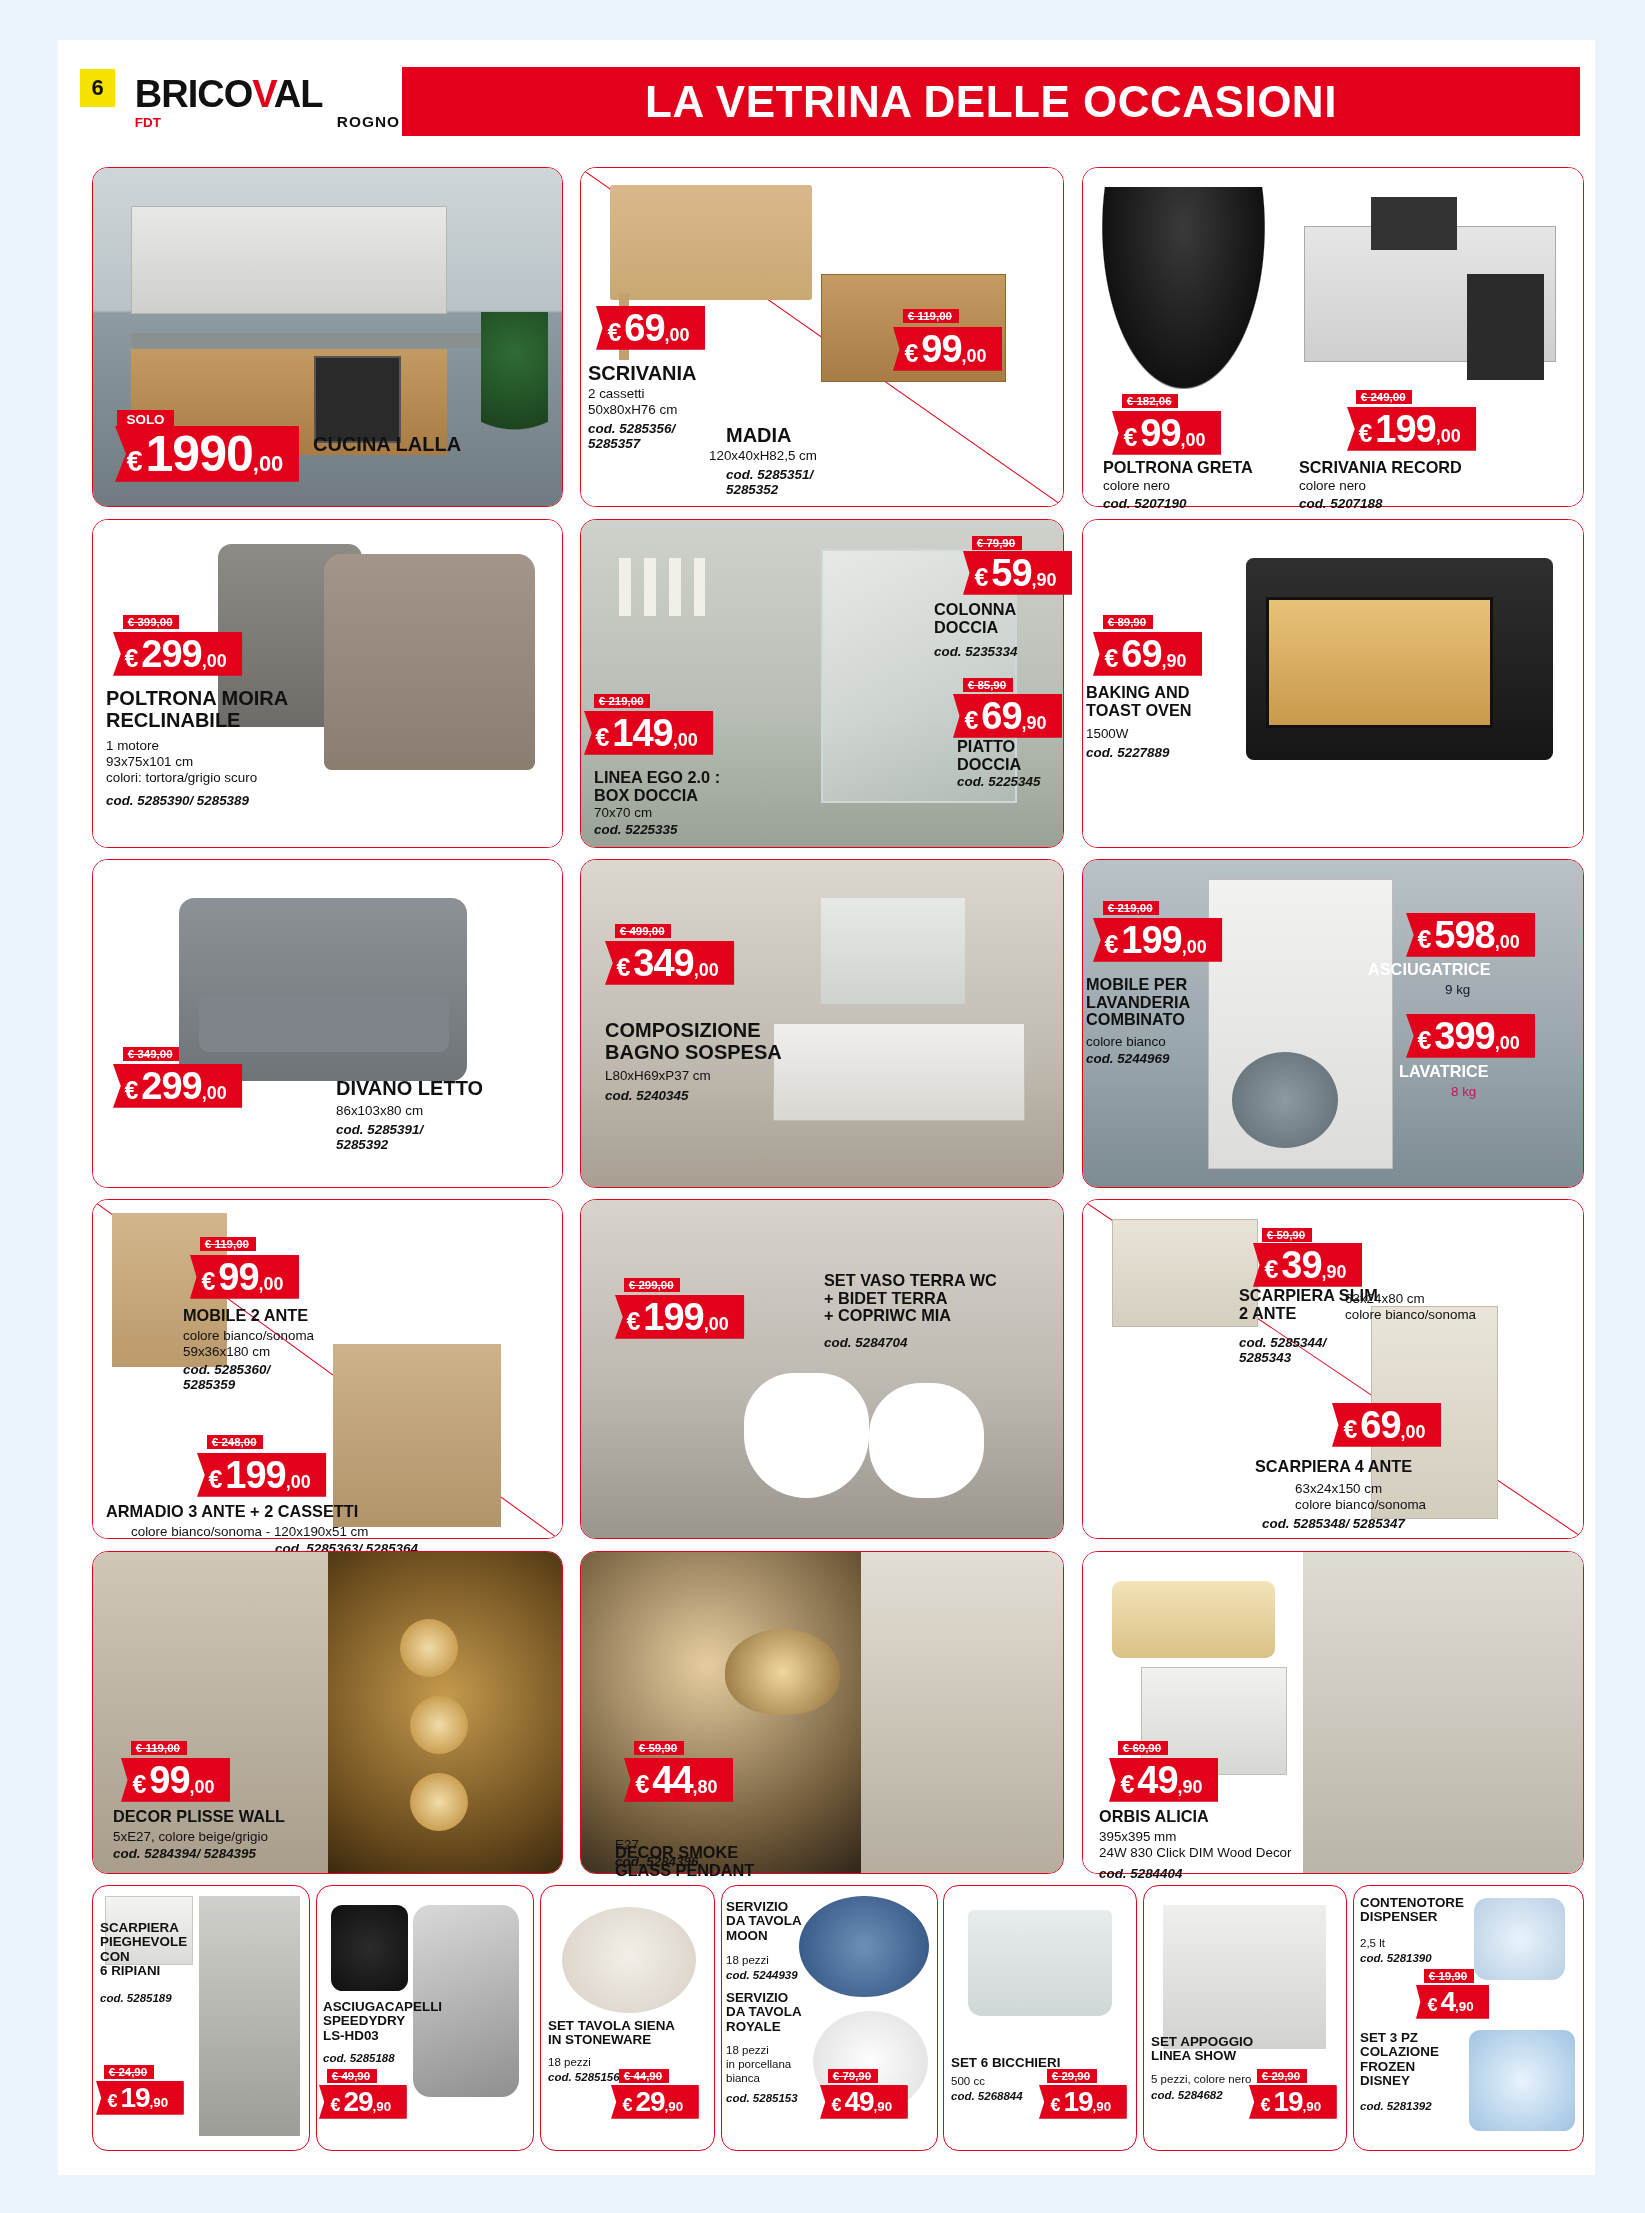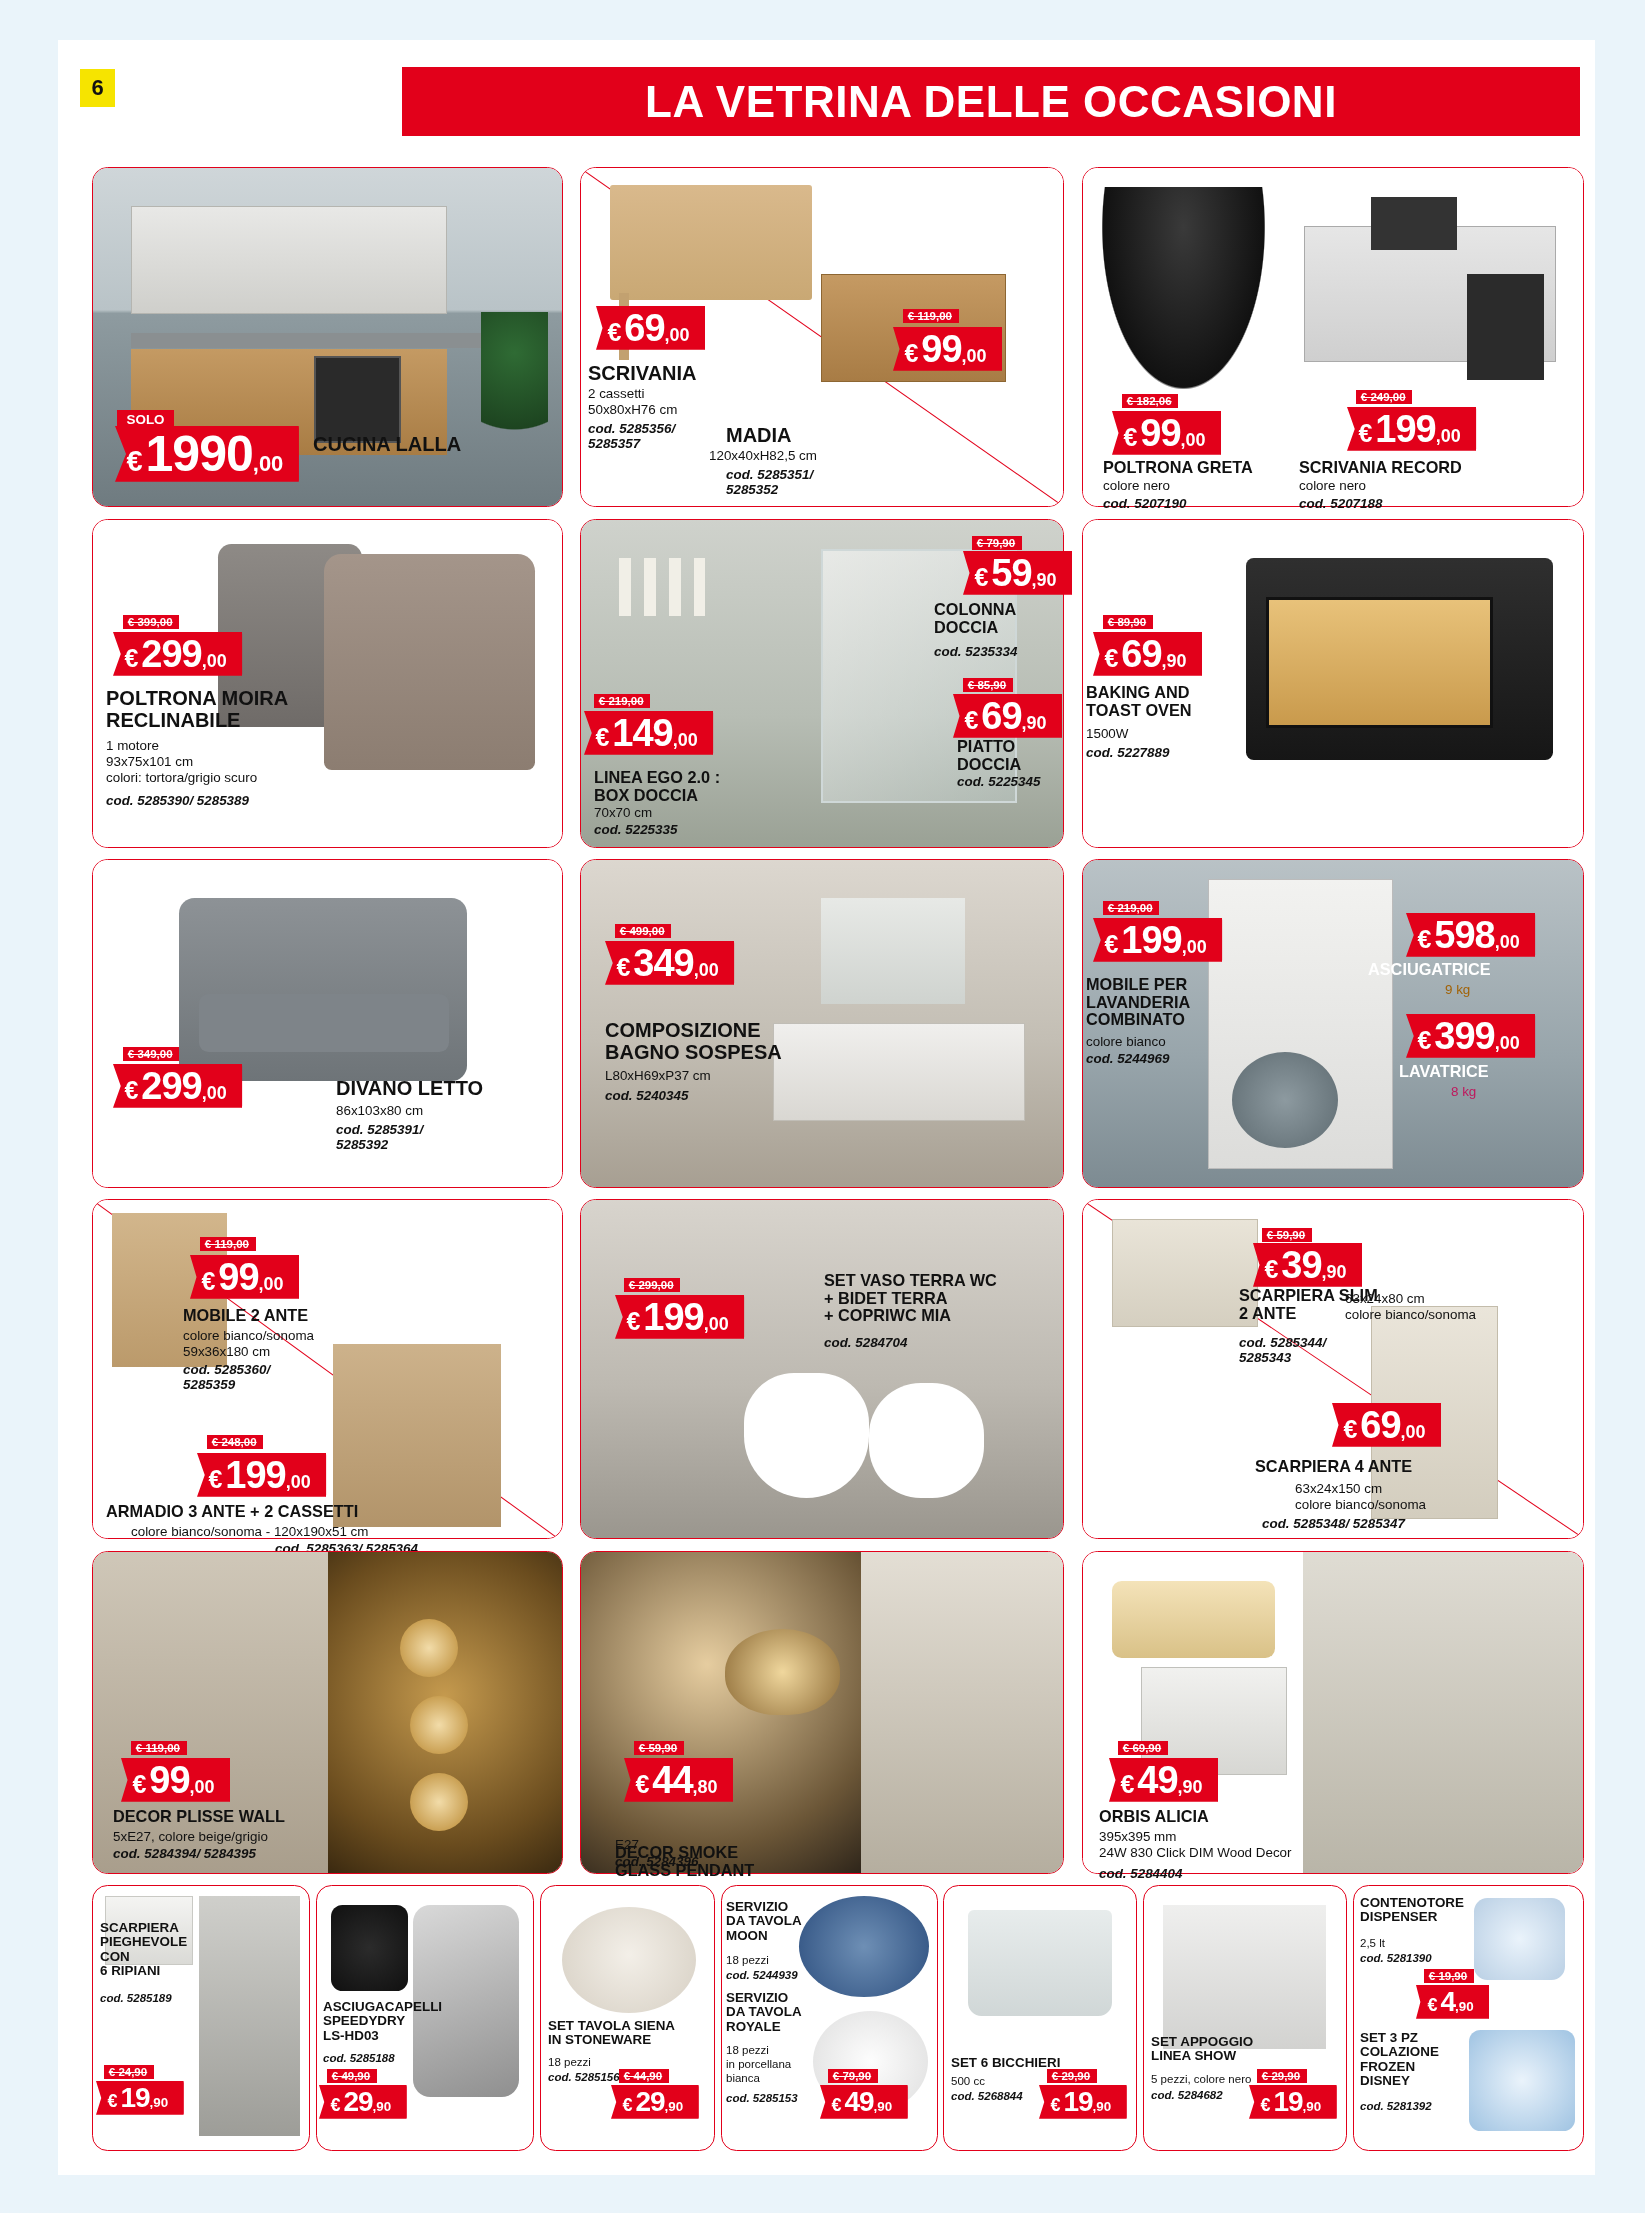--- a/index.html
+++ b/index.html
@@ -93,20 +93,27 @@
   .t-cod.i{font-style:italic;}
   .diag{position:absolute;background:#e2001a;height:1.4px;transform-origin:0 0;}
 </style>
 </head>
 <body>
 
 <div class="page">
  <div class="sheet"></div>
 
  <div class="pagenum">6</div>
+ <div class="logo">
+   <div class="brand">BRICO<span class="v">V</span>AL</div>
+   <div class="sub">
+     <span class="fdt">FDT</span>
+     <span class="rogno">ROGNO</span>
+   </div>
+ </div>
  <div class="headbar">
    <span>LA VETRINA DELLE OCCASIONI</span>
  </div>
 
  <div class="card" style="left:92px;top:167px;width:469px;height:338px;">
    <div class="ph" style="background:
       linear-gradient(180deg,#cfd6d9 0%,#b9c3c7 42%,#8e9ba0 43%,#6f7b80 100%);"></div>
    <div class="ph" style="left:38px;top:38px;right:115px;height:106px;background:linear-gradient(180deg,#e8e8e6,#cfcfcb);border:1px solid #b5b5b0;"></div>
    <div class="ph" style="left:38px;top:165px;right:38px;height:15.4px;background:#8a8f91;"></div>
    <div class="ph" style="left:38px;top:181px;right:115px;height:106px;background:linear-gradient(180deg,#c49a63,#a87c44);"></div>
@@ -323,21 +330,21 @@
  <div class="txt t-cod i" style="left:1086px;top:1051px;">cod. 5244969</div>
 
  <div class="flag" style="left:1406px;top:913px;">
    <div class="body">
         <span class="eu">€</span>
         <span class="int">598</span>
         <span class="dec">,00</span>
       </div>
  </div>
  <div class="txt t-title sm" style="left:1368px;top:961px;color:#fff;">ASCIUGATRICE</div>
- <div class="txt t-sub" style="left:1445px;top:982px;color:#a16207;">9 kg</div>
+ <div class="txt t-sub" style="left:1445px;top:982px;color:#0f172a;">9 kg</div>
 
  <div class="flag" style="left:1406px;top:1014px;">
    <div class="body">
         <span class="eu">€</span>
         <span class="int">399</span>
         <span class="dec">,00</span>
       </div>
  </div>
  <div class="txt t-title sm" style="left:1399px;top:1063px;color:#fff;">LAVATRICE</div>
  <div class="txt t-sub" style="left:1451px;top:1084px;color:#be185d;">8 kg</div>

